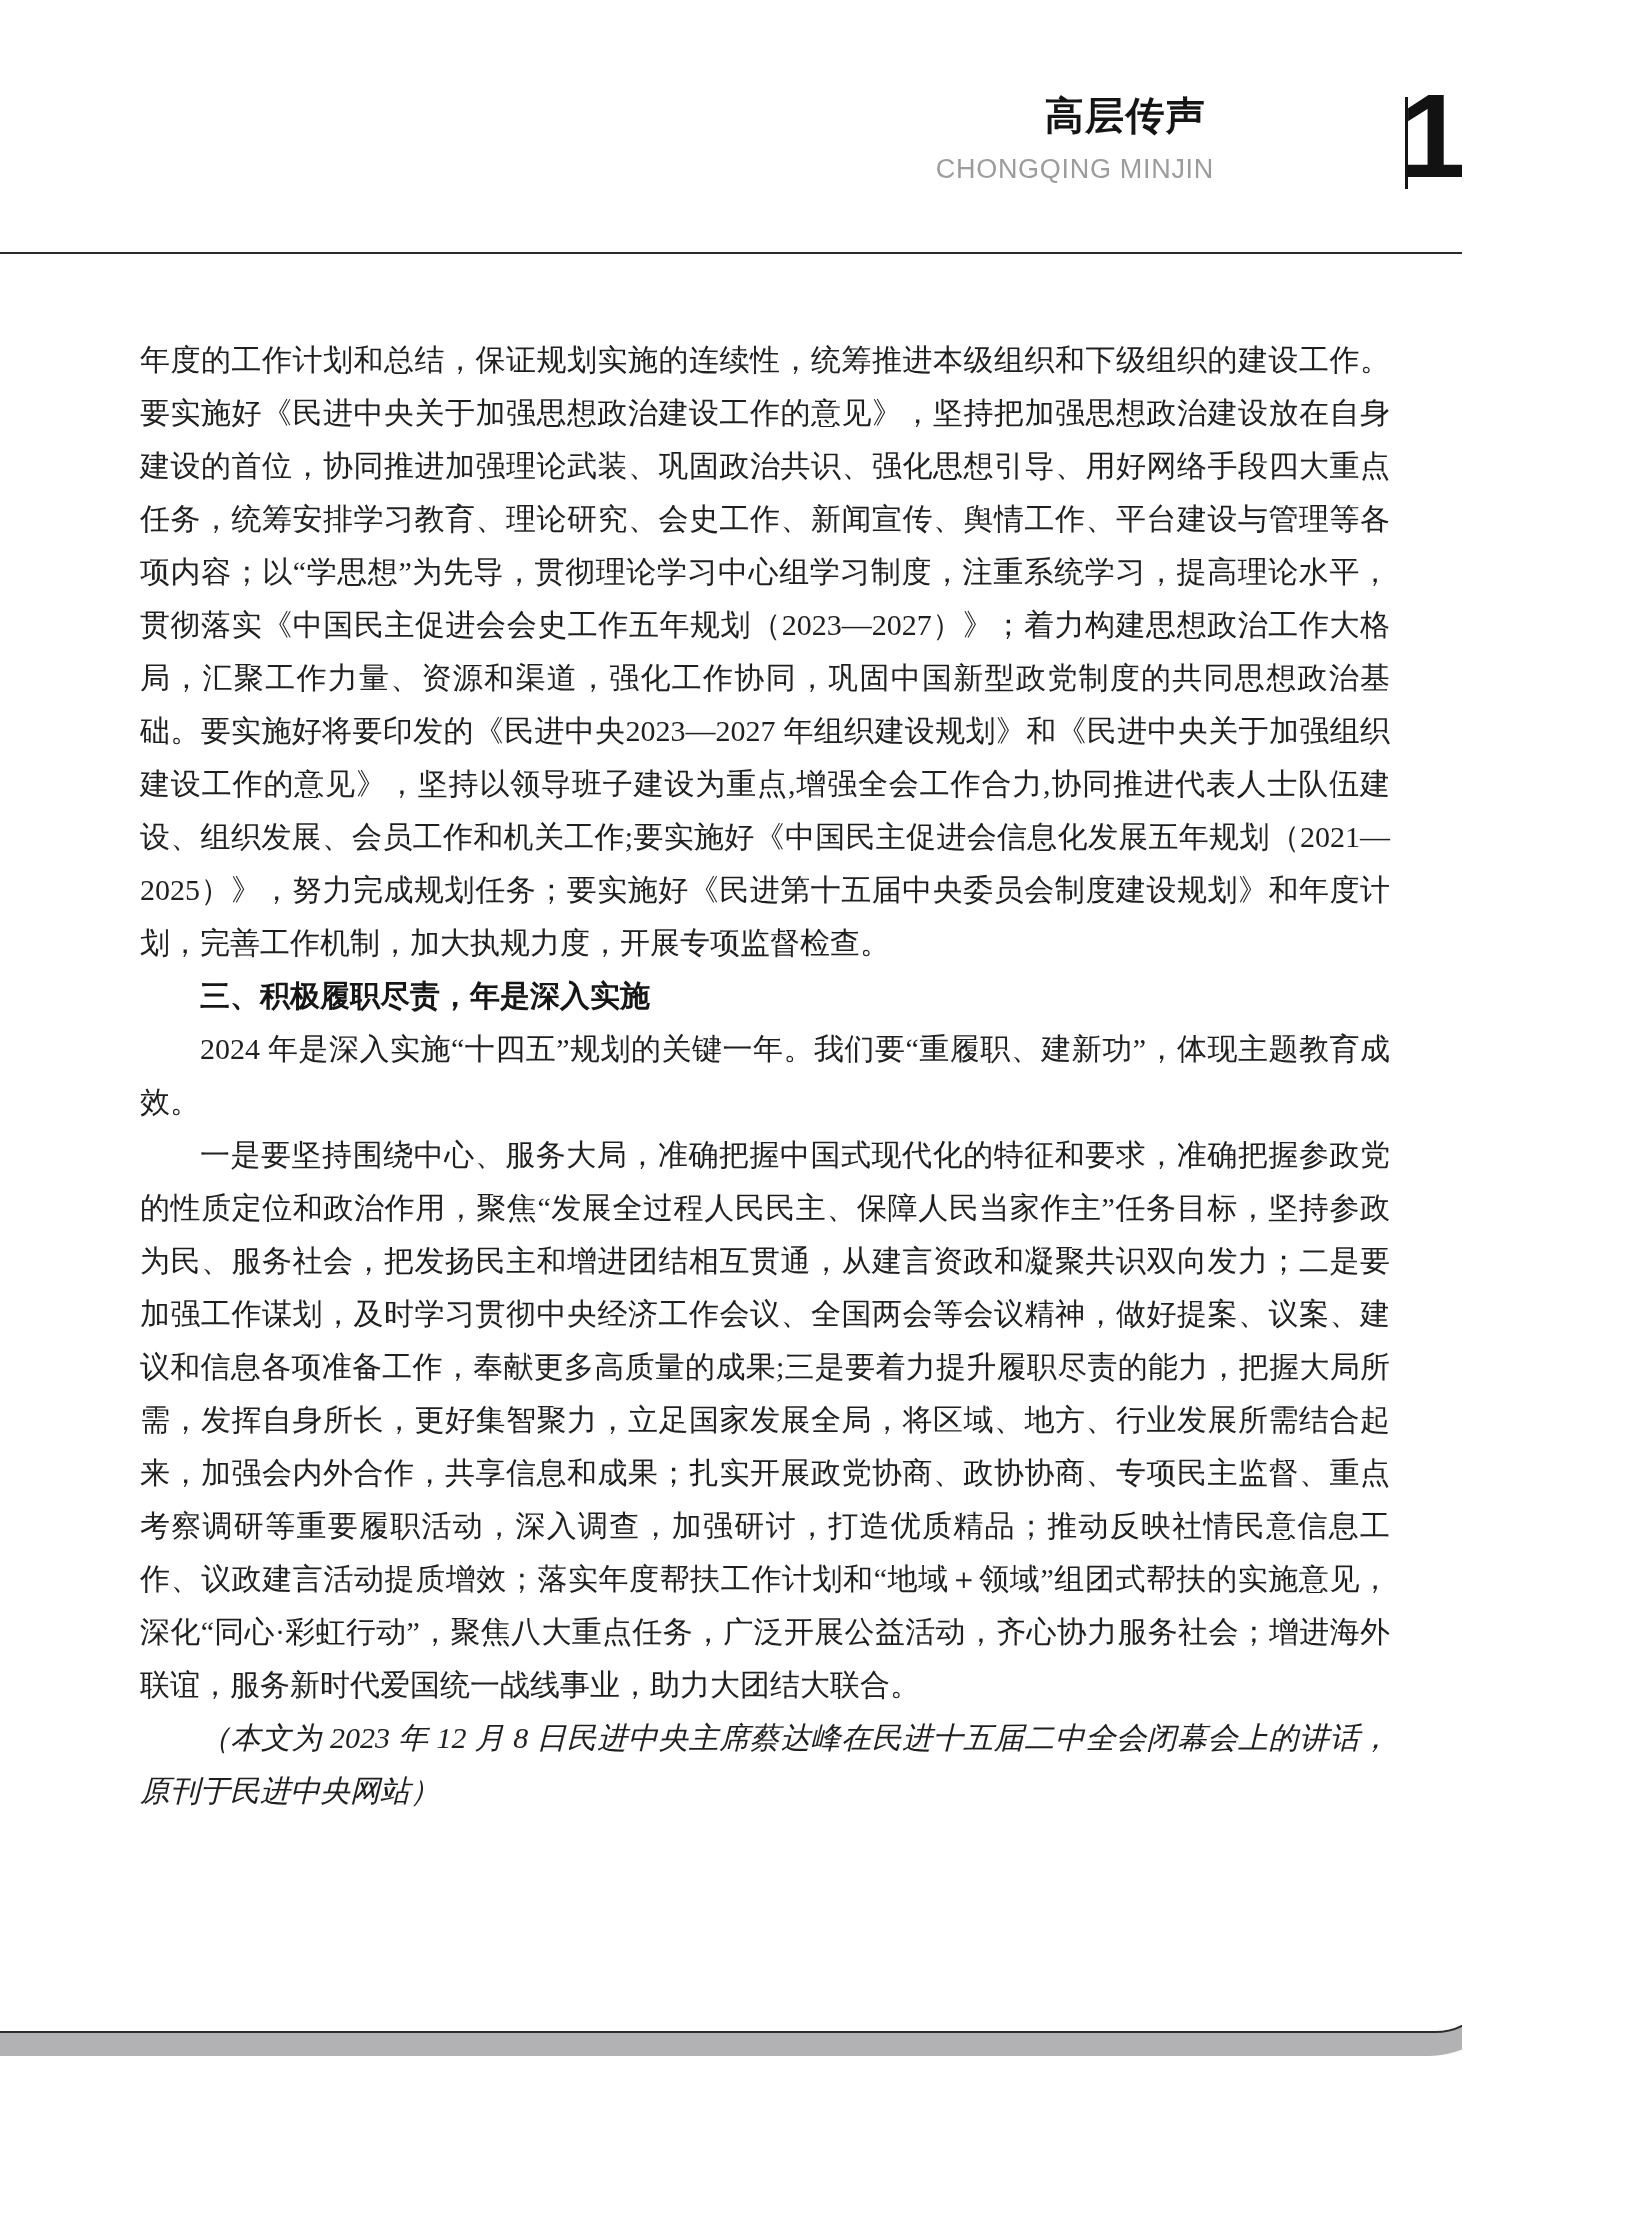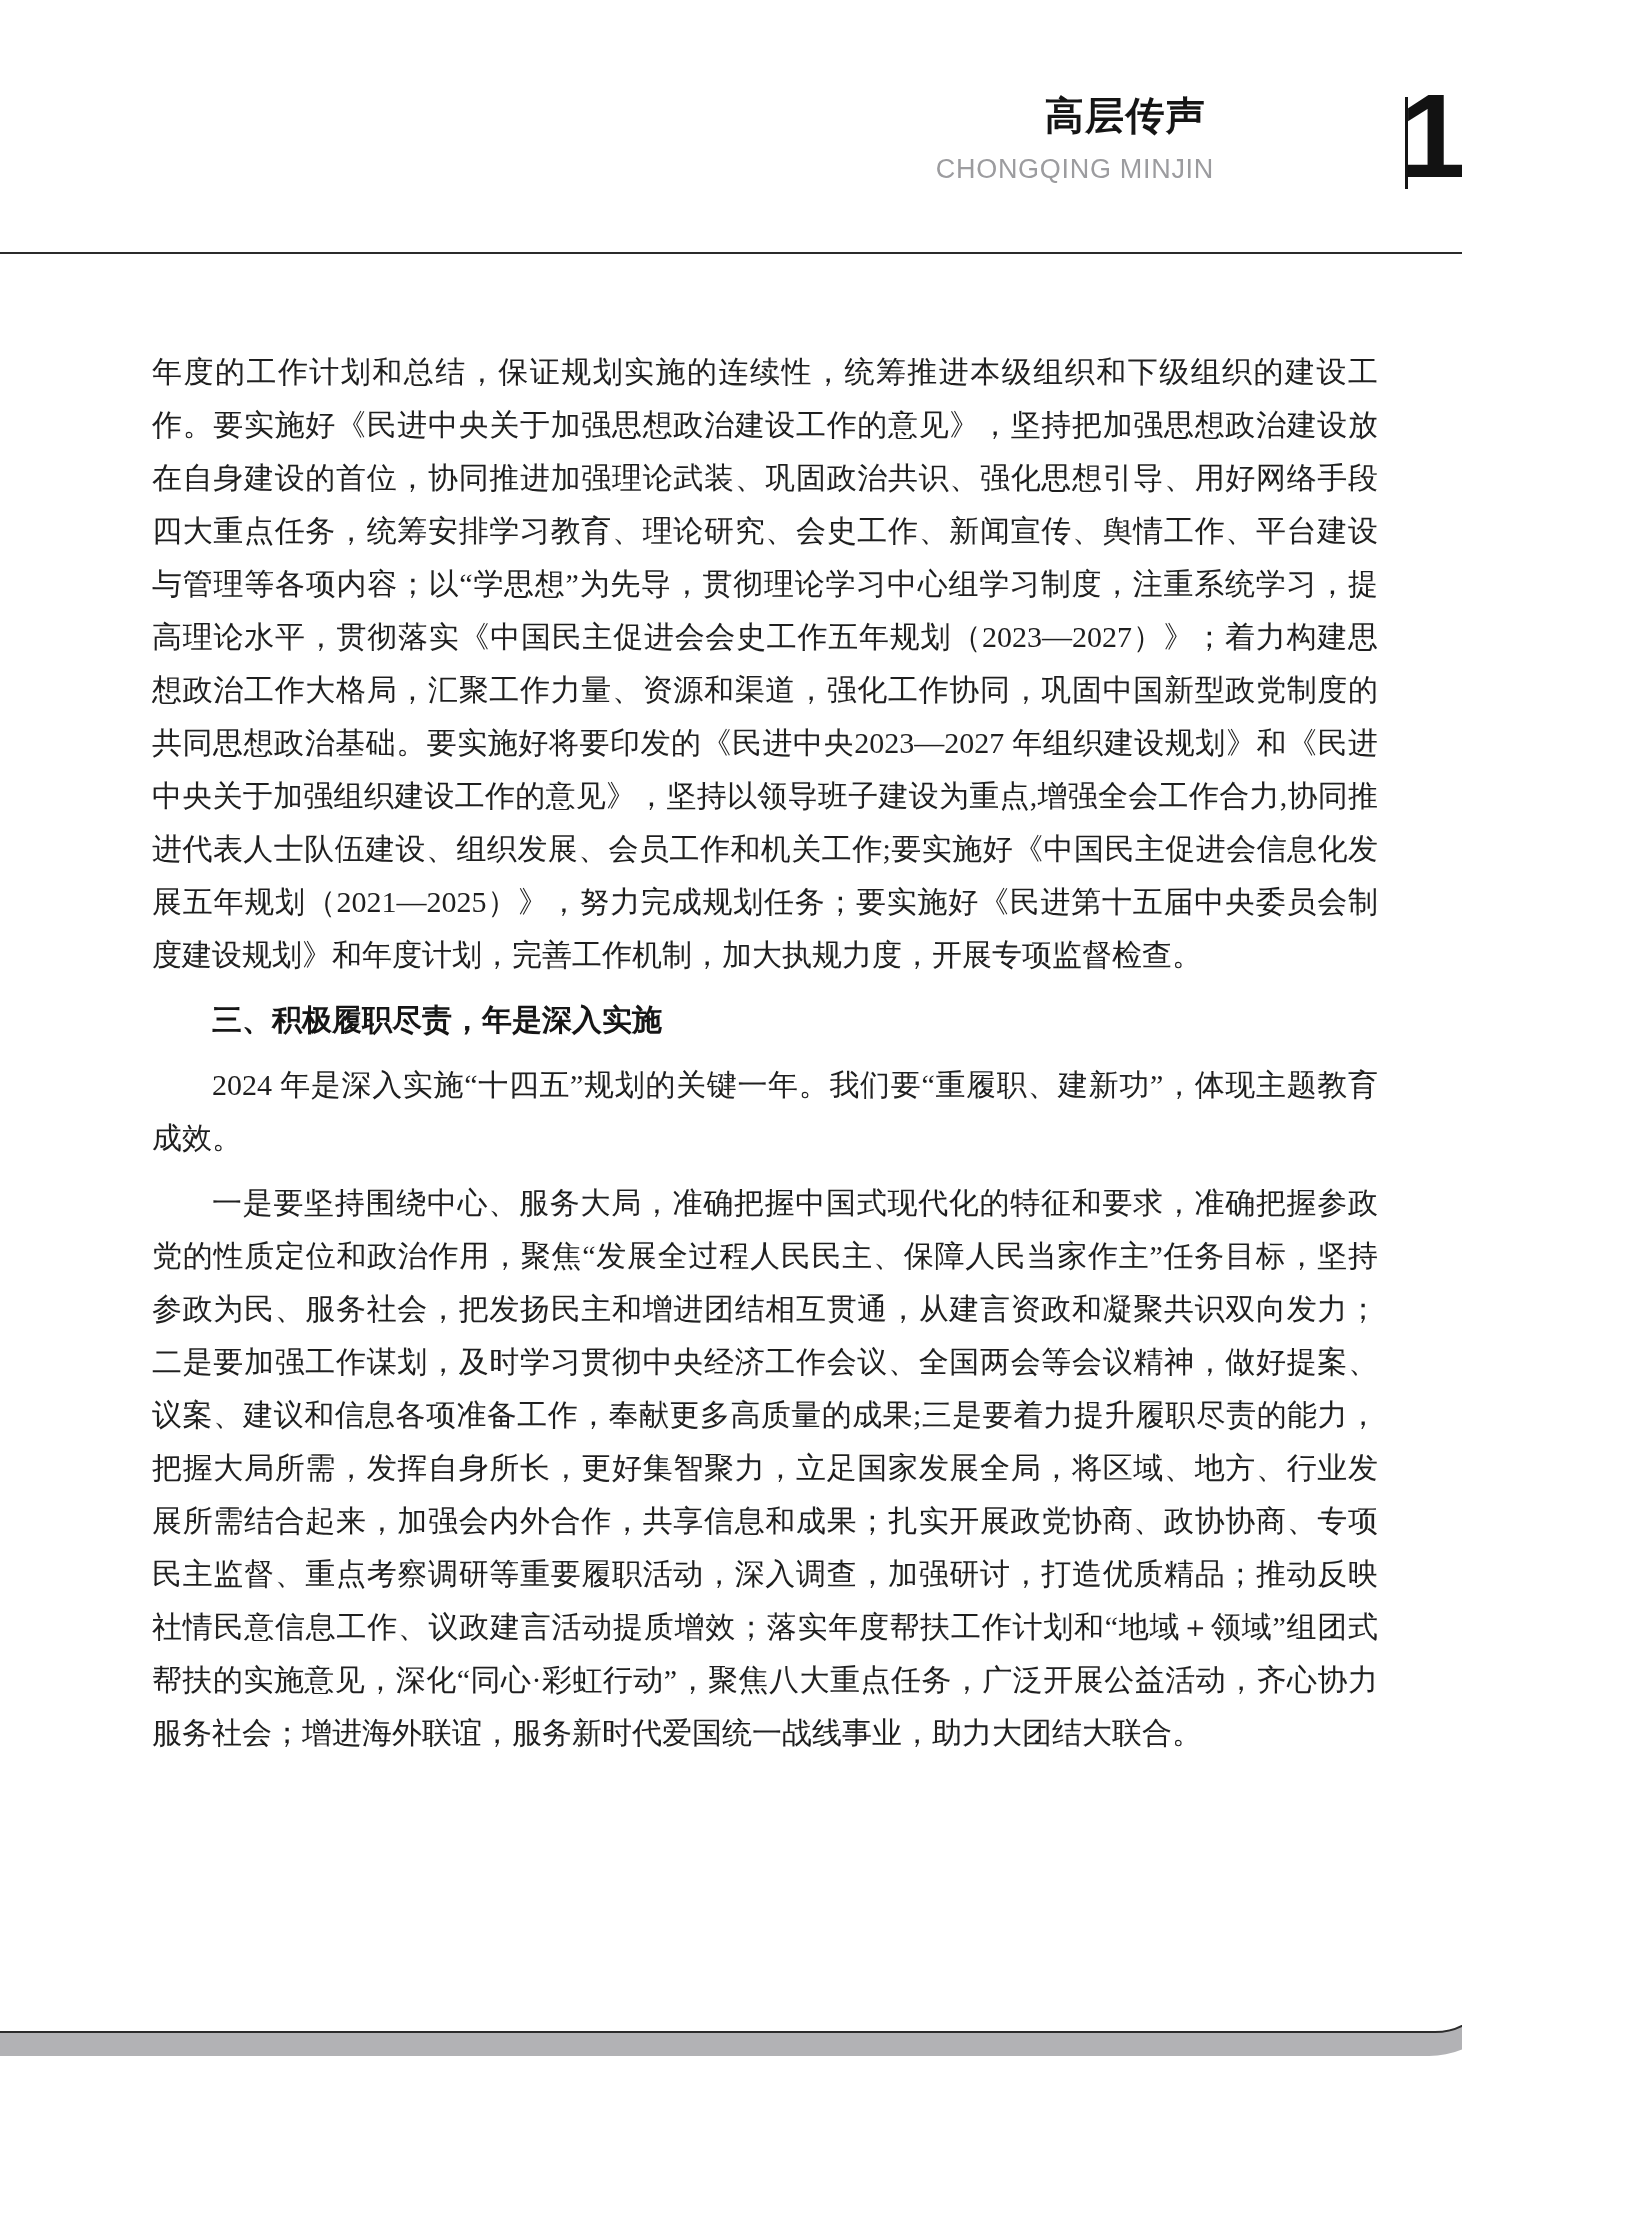--- a/index.html
+++ b/index.html
@@ -46,21 +46,21 @@
     background:#ffffff; border:2px solid #2b2b2b;
     border-bottom-right-radius:61px;
   }
 
   
   .article {
     position:absolute; left:140px; top:333px; width:1250px;
     font-size:30px; line-height:53px; color:#1f1f1f;
     text-align:justify;
   }
-  .article p { margin:12px; padding:0; }
+  .article p { margin:0; padding:0; }
   .para-indent { text-indent:60px; }
   .para-heading {
     font-family:"Liberation Sans","DejaVu Sans",sans-serif;
     font-weight:700; color:#161616; text-align:left;
   }
   .para-kai { font-style:italic; }
 </style>
 </head>
 <body>
 
@@ -73,16 +73,17 @@
   <div class="hdr-tab"></div>
 
   <div class="box-shadow"></div>
   <div class="content-box"></div>
 
   <div class="article">
     <p>年度的工作计划和总结，保证规划实施的连续性，统筹推进本级组织和下级组织的建设工作。要实施好《民进中央关于加强思想政治建设工作的意见》，坚持把加强思想政治建设放在自身建设的首位，协同推进加强理论武装、巩固政治共识、强化思想引导、用好网络手段四大重点任务，统筹安排学习教育、理论研究、会史工作、新闻宣传、舆情工作、平台建设与管理等各项内容；以“学思想”为先导，贯彻理论学习中心组学习制度，注重系统学习，提高理论水平，贯彻落实《中国民主促进会会史工作五年规划（2023—2027）》；着力构建思想政治工作大格局，汇聚工作力量、资源和渠道，强化工作协同，巩固中国新型政党制度的共同思想政治基础。要实施好将要印发的《民进中央2023—2027 年组织建设规划》和《民进中央关于加强组织建设工作的意见》，坚持以领导班子建设为重点,增强全会工作合力,协同推进代表人士队伍建设、组织发展、会员工作和机关工作;要实施好《中国民主促进会信息化发展五年规划（2021—2025）》，努力完成规划任务；要实施好《民进第十五届中央委员会制度建设规划》和年度计划，完善工作机制，加大执规力度，开展专项监督检查。</p>
     <p class="para-indent para-heading">三、积极履职尽责，年是深入实施</p>
     <p class="para-indent">2024 年是深入实施“十四五”规划的关键一年。我们要“重履职、建新功”，体现主题教育成效。</p>
     <p class="para-indent">一是要坚持围绕中心、服务大局，准确把握中国式现代化的特征和要求，准确把握参政党的性质定位和政治作用，聚焦“发展全过程人民民主、保障人民当家作主”任务目标，坚持参政为民、服务社会，把发扬民主和增进团结相互贯通，从建言资政和凝聚共识双向发力；二是要加强工作谋划，及时学习贯彻中央经济工作会议、全国两会等会议精神，做好提案、议案、建议和信息各项准备工作，奉献更多高质量的成果;三是要着力提升履职尽责的能力，把握大局所需，发挥自身所长，更好集智聚力，立足国家发展全局，将区域、地方、行业发展所需结合起来，加强会内外合作，共享信息和成果；扎实开展政党协商、政协协商、专项民主监督、重点考察调研等重要履职活动，深入调查，加强研讨，打造优质精品；推动反映社情民意信息工作、议政建言活动提质增效；落实年度帮扶工作计划和“地域＋领域”组团式帮扶的实施意见，深化“同心·彩虹行动”，聚焦八大重点任务，广泛开展公益活动，齐心协力服务社会；增进海外联谊，服务新时代爱国统一战线事业，助力大团结大联合。</p>
+    <p class="para-indent para-kai">（本文为 2023 年 12 月 8 日民进中央主席蔡达峰在民进十五届二中全会闭幕会上的讲话，原刊于民进中央网站）</p>
   </div>
 
 </div>
 
 
 </body></html>

